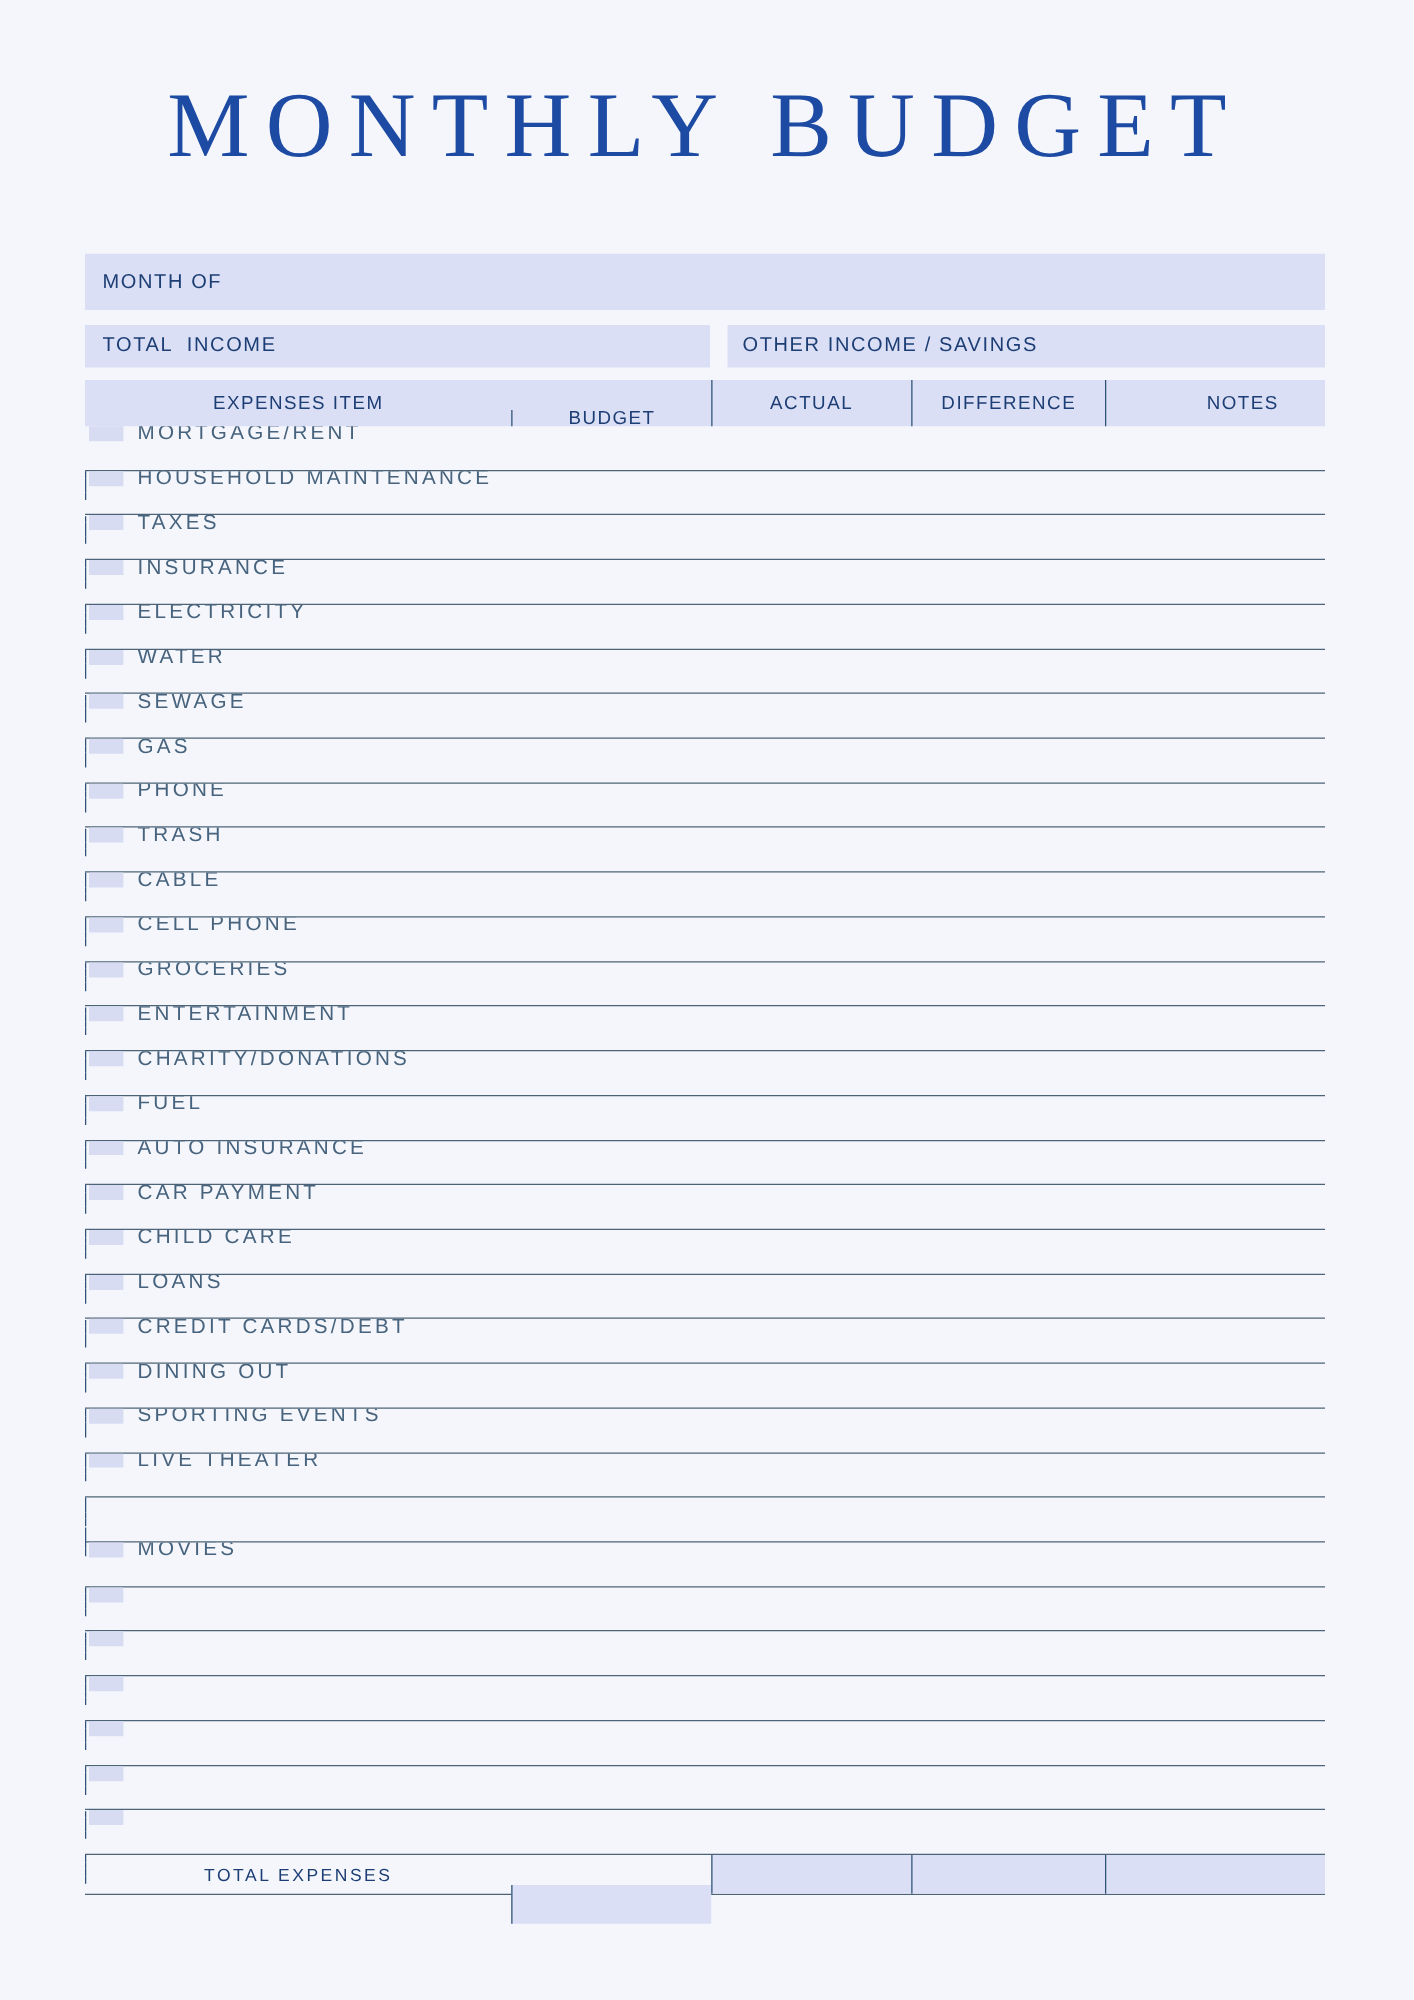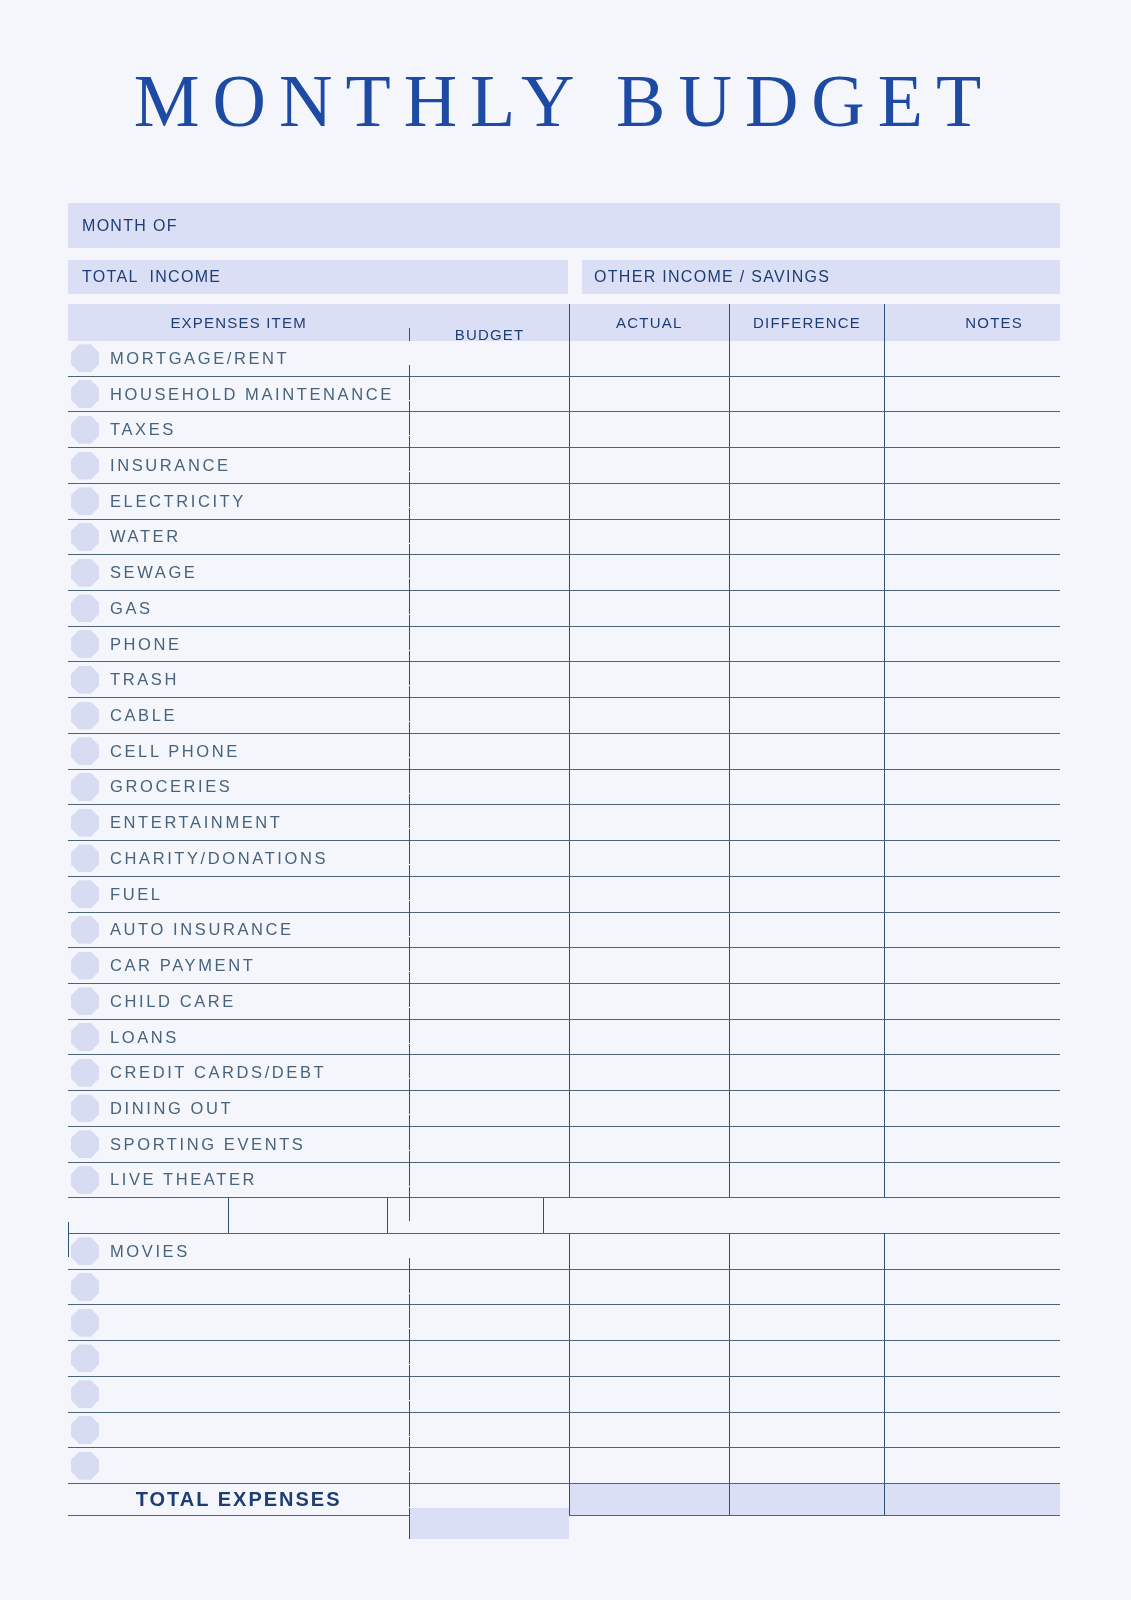--- a/index.html
+++ b/index.html
@@ -80,20 +80,21 @@
     display:flex;align-items:center;justify-content:center;
     font-weight:normal;
     font-size:15px;
     letter-spacing:1.2px;
     color:var(--heading-navy);
   }
   .vline{border-left:1.4px solid var(--line-vertical);}
   .row{
     height:35.72px;
     border-bottom:1.5px solid var(--line-horizontal);
+    flex-direction:column;
   }
   .expense-cell{
     display:flex;align-items:center;
     padding-left:3px;
     overflow:hidden;
   }
   .bullet{
     width:28px;height:28px;
     flex:0 0 28px;
     background:var(--bullet-lavender);
@@ -108,22 +109,22 @@
   }
   .fill-cell{height:100%;}
   .total-row{
     height:32px;
     border-bottom:1.5px solid var(--line-horizontal);
   }
   .total-label-cell{
     display:flex;align-items:center;justify-content:center;
   }
   .total-label{
-    font-weight:bold;
-    font-size:20px;
+    font-weight:normal;
+    font-size:14px;
     letter-spacing:2px;
     color:var(--heading-navy);
   }
   .total-fill{
     background:var(--panel-lavender);
     height:100%;
   }
 </style>
 </head>
 <body>

